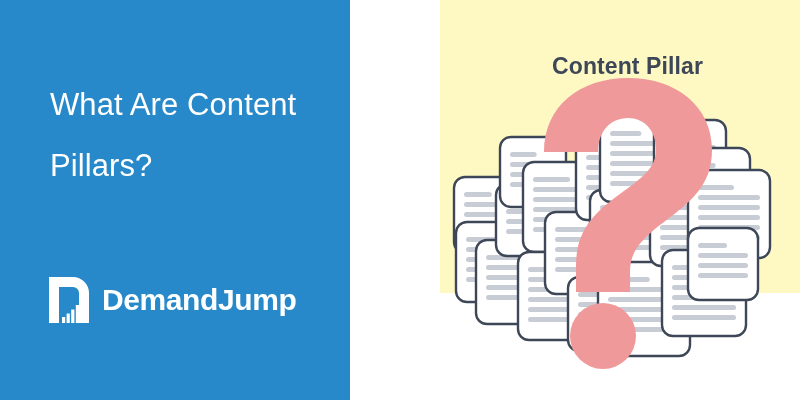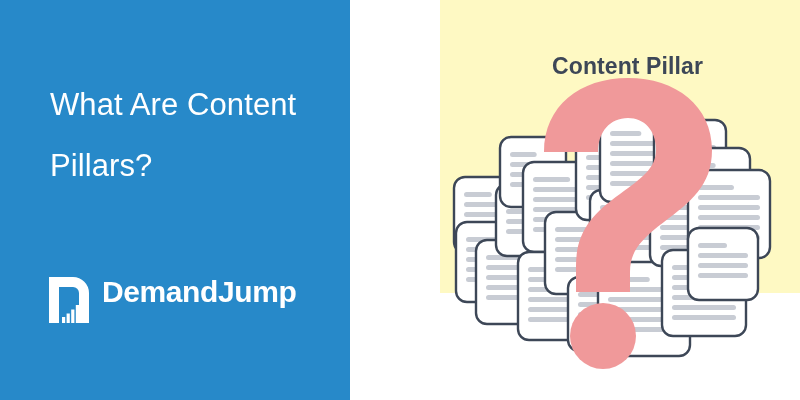--- a/index.html
+++ b/index.html
@@ -36,21 +36,21 @@
     font-weight: 400;
     line-height: 61px;
     letter-spacing: 0.1px;
     white-space: pre-line;
   }
   .logo-lockup {
     position: absolute;
     left: 49px;
     top: 277px;
     display: flex;
-    align-items: flex-start;
+    align-items: center;
     gap: 13px;
   }
   .logo-mark {
     width: 40px;
     height: 46px;
     display: block;
   }
   .logo-wordmark {
     color: #ffffff;
     font-size: 30px;

